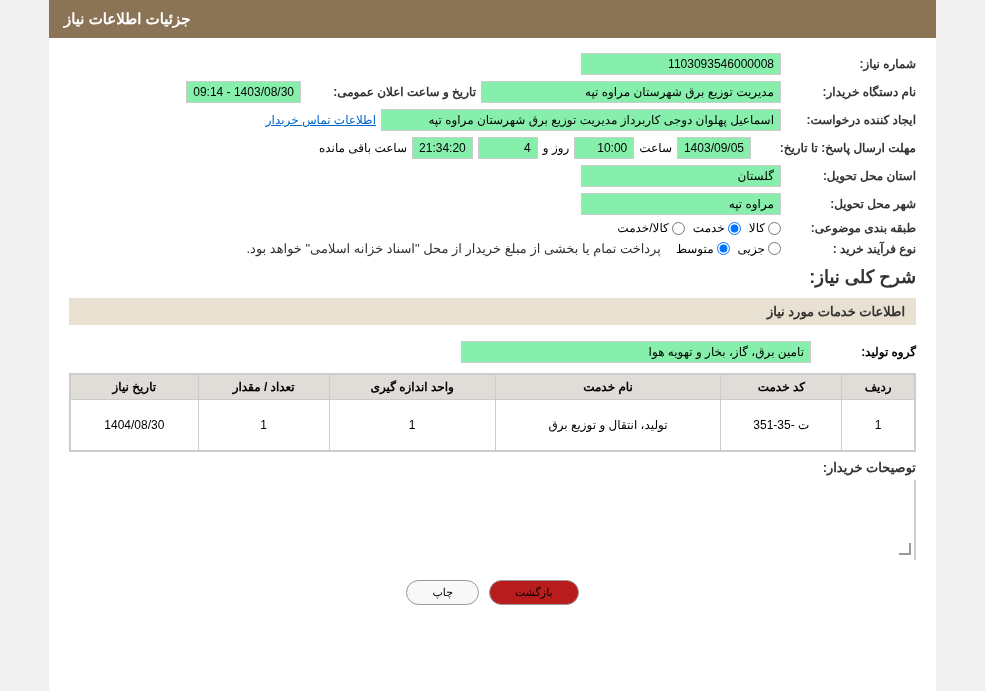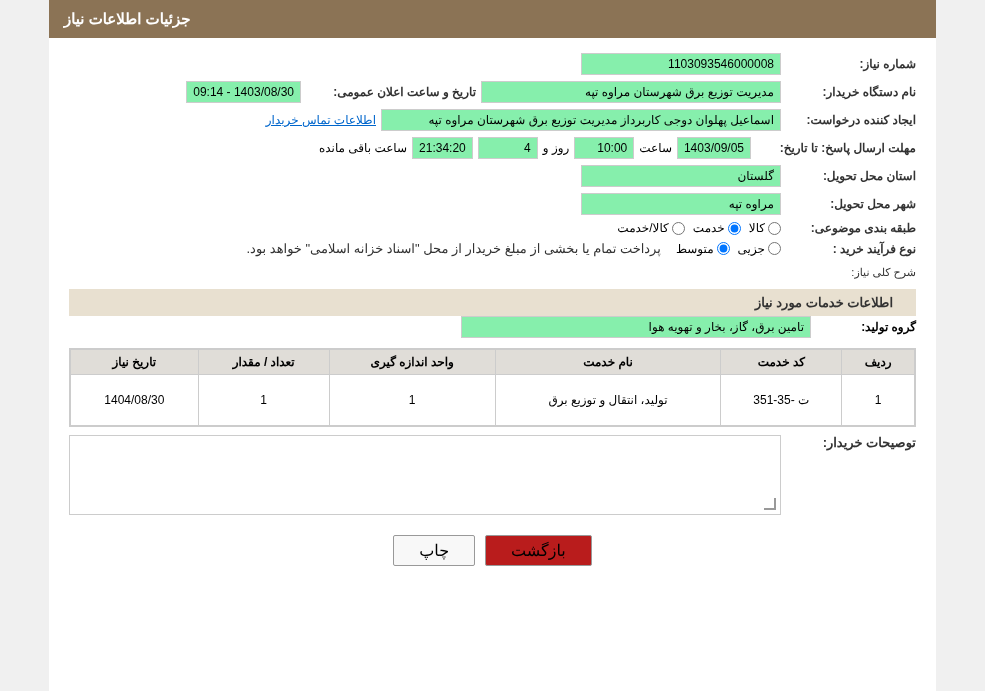--- a/index.html
+++ b/index.html
@@ -56,22 +56,22 @@
     .value-box.xsmall { min-width: 60px; }
     .link-text {
       color: #0066cc;
       cursor: pointer;
       text-decoration: underline;
     }
     .section-header {
       background: #e8e0d0;
       color: #333;
       font-weight: bold;
-      padding: 6px 23px;
-      margin: 10px 0 0 0;
+      padding: 6px 11px;
+      margin: 10px 0 16px 0;
       font-size: 13px;
     }
     .description-box {
       border: 1px solid #ccc;
       padding: 8px;
       background: #fff;
       min-height: 60px;
       direction: rtl;
       line-height: 1.8;
       font-size: 12px;
@@ -107,20 +107,21 @@
       border: 1px solid #ccc;
       padding: 18px 8px;
       text-align: center;
       font-size: 12px;
     }
     .buyer-notes-row {
       display: flex;
       align-items: flex-start;
       gap: 5px;
       margin-top: 8px;
+      flex-direction: column;
     }
     .buyer-notes-box {
       border: 1px solid #ccc;
       min-height: 80px;
       flex: 1;
       background: #fff;
       position: relative;
     }
     .buyer-notes-box::after {
       content: '';
@@ -135,24 +136,24 @@
     }
     .button-row {
       display: flex;
       justify-content: center;
       gap: 10px;
       margin-top: 20px;
       margin-bottom: 15px;
     }
     .btn {
       padding: 5px 25px;
-      font-size: 16px;
+      font-size: 11px;
       cursor: pointer;
       border: 1px solid #999;
-      border-radius: 2px;
+      border-radius: 13px;
       background: #f0f0f0;
     }
     .btn-print {
       background: #f8f8f8;
     }
     .btn-back {
       background: #b91c1c;
     }
     .radio-group {
       display: flex;
@@ -243,21 +244,21 @@
         </div>
         <div class="radio-item">
           <input type="radio" name="purchasetype" checked="" style="">
           <span>متوسط</span>
         </div>
       </div>
       <span style="font-size:13px; color:#333; margin-right:10px;">پرداخت تمام یا بخشی از مبلغ خریدار از محل "اسناد خزانه اسلامی" خواهد بود.</span>
     </div>
 
     <div class="form-row" style="align-items:flex-start;">
-      <span class="label-cell" style="font-size:11px; font-weight:normal; padding-top:4px;">شرح کلی نیاز:</span>
+      <span class="label-cell" style="font-size:18px; font-weight:bold; padding-top:4px;">شرح کلی نیاز:</span>
     </div>
 
     <div class="section-header">اطلاعات خدمات مورد نیاز</div>
 
     <div class="service-row">
       <span class="service-label">گروه تولید:</span>
       <div class="value-box" style="min-width:350px;">تامین برق، گاز، بخار و تهویه هوا</div>
     </div>
 
     <div class="table-container">

